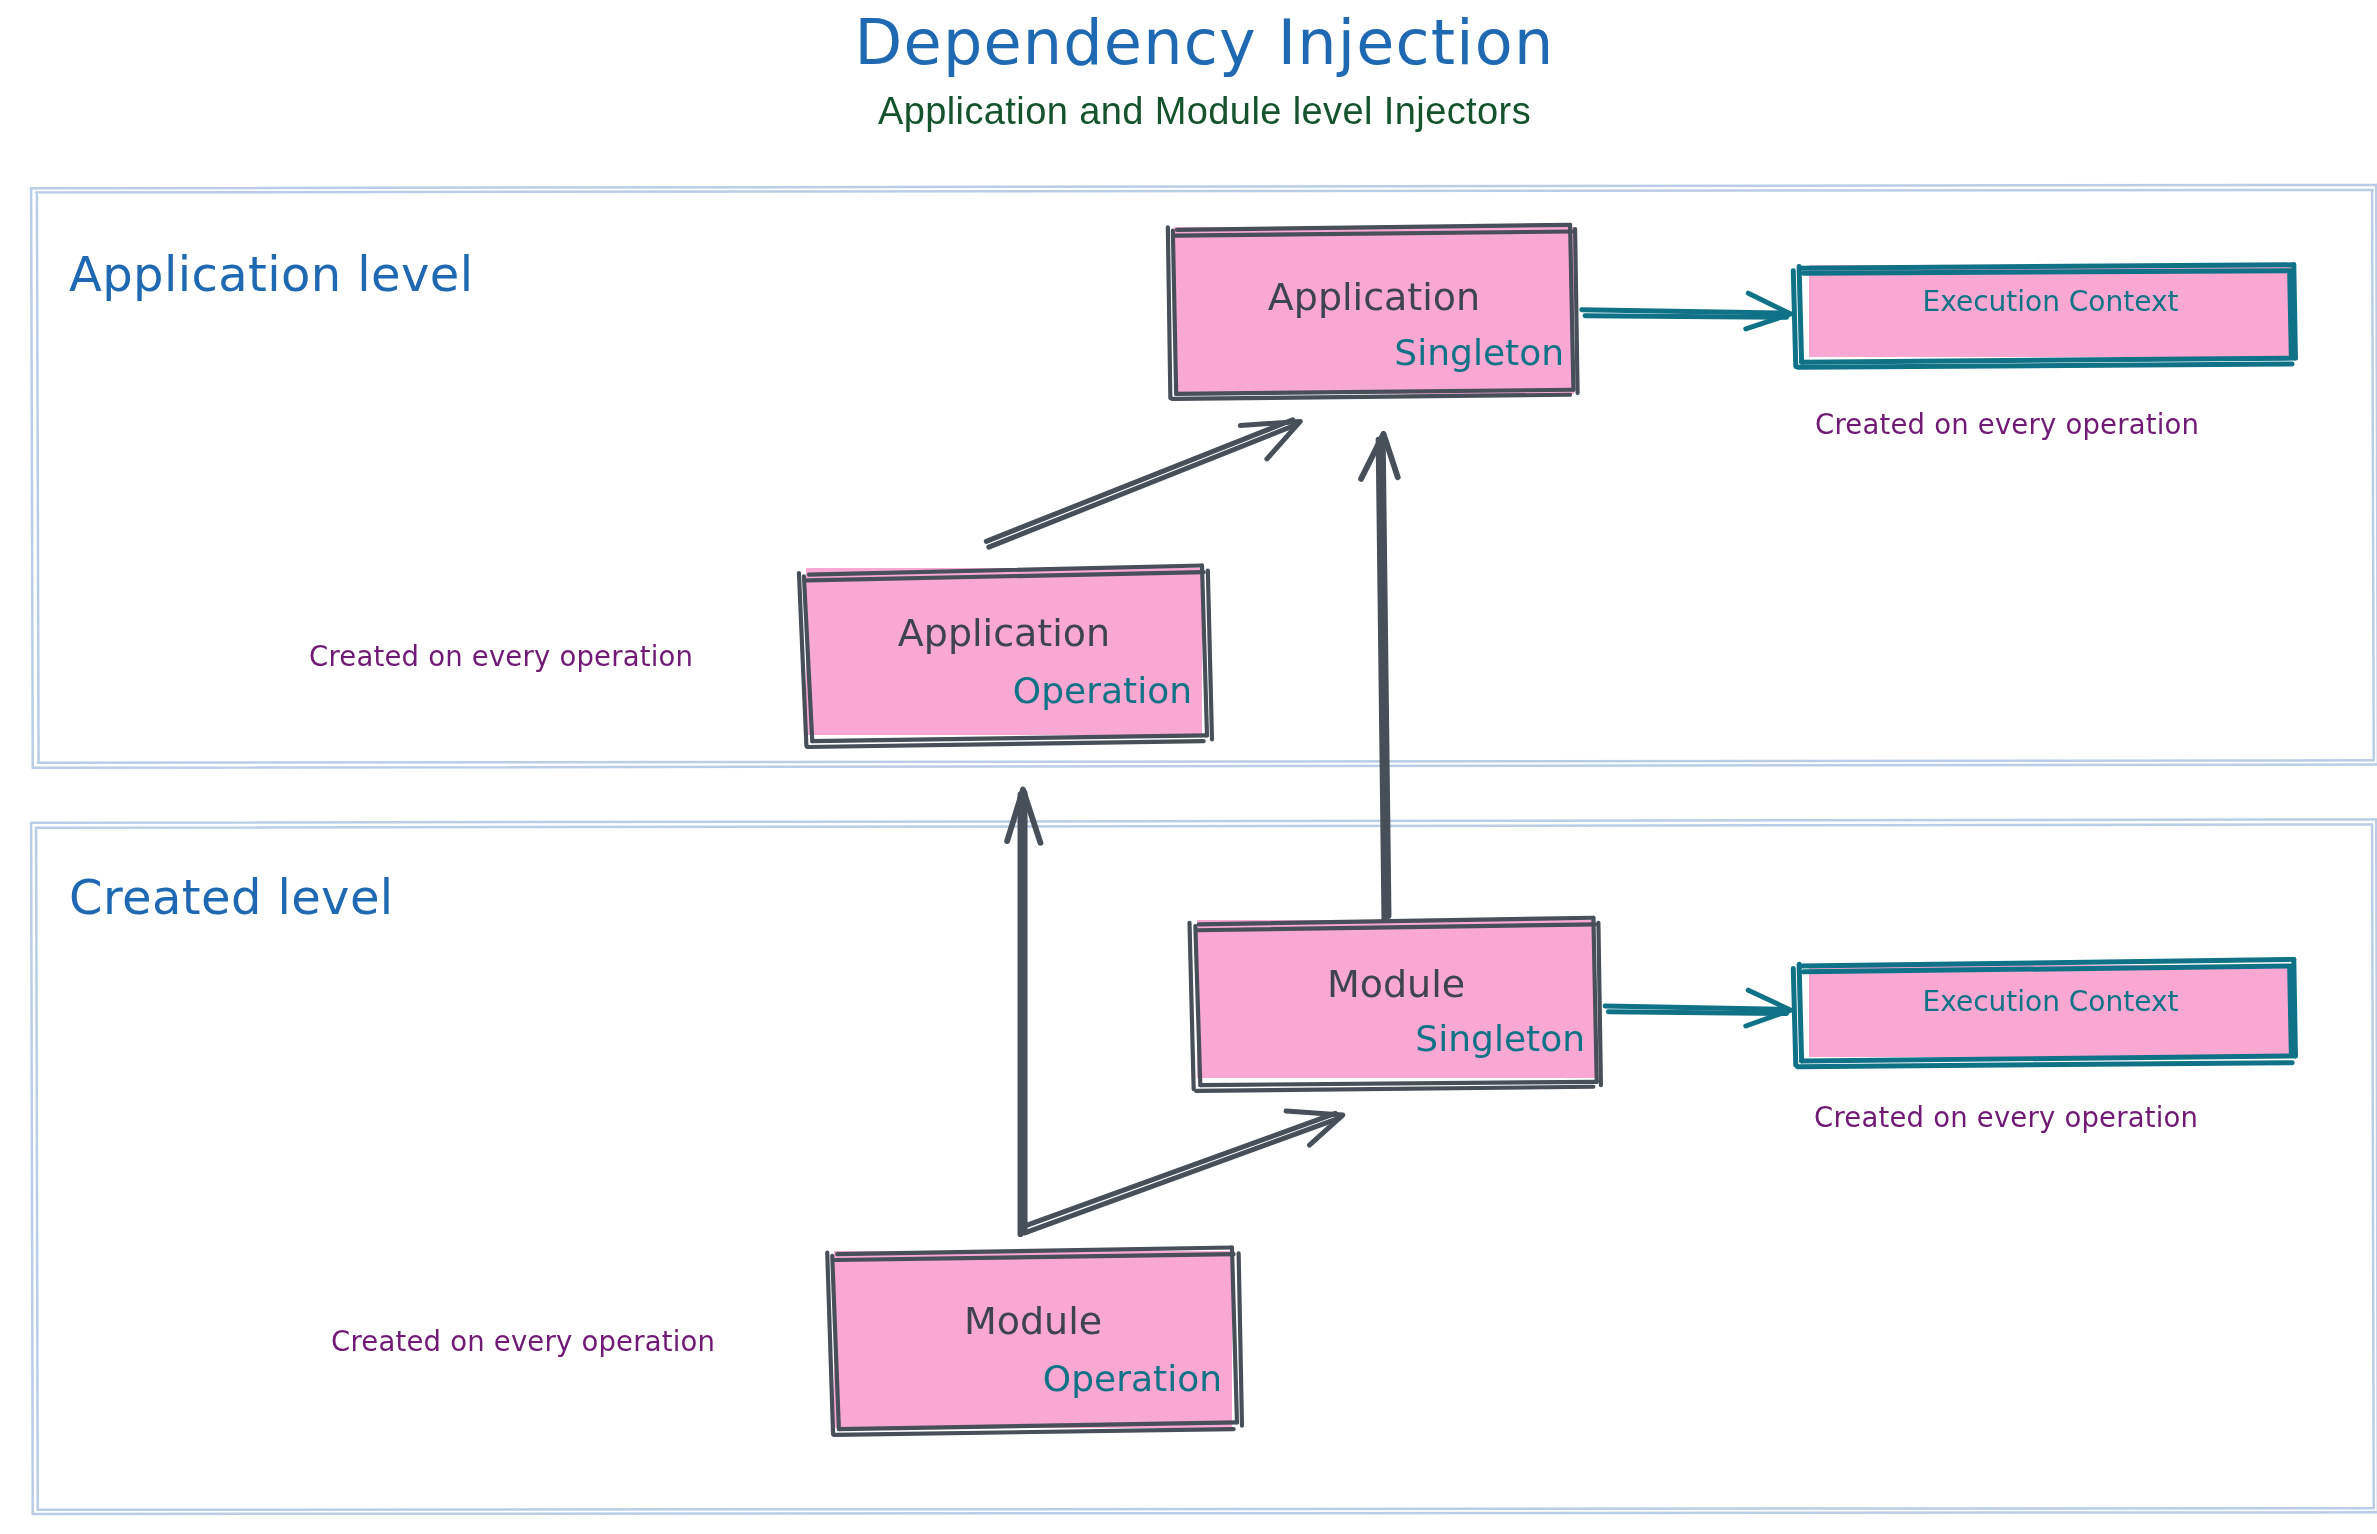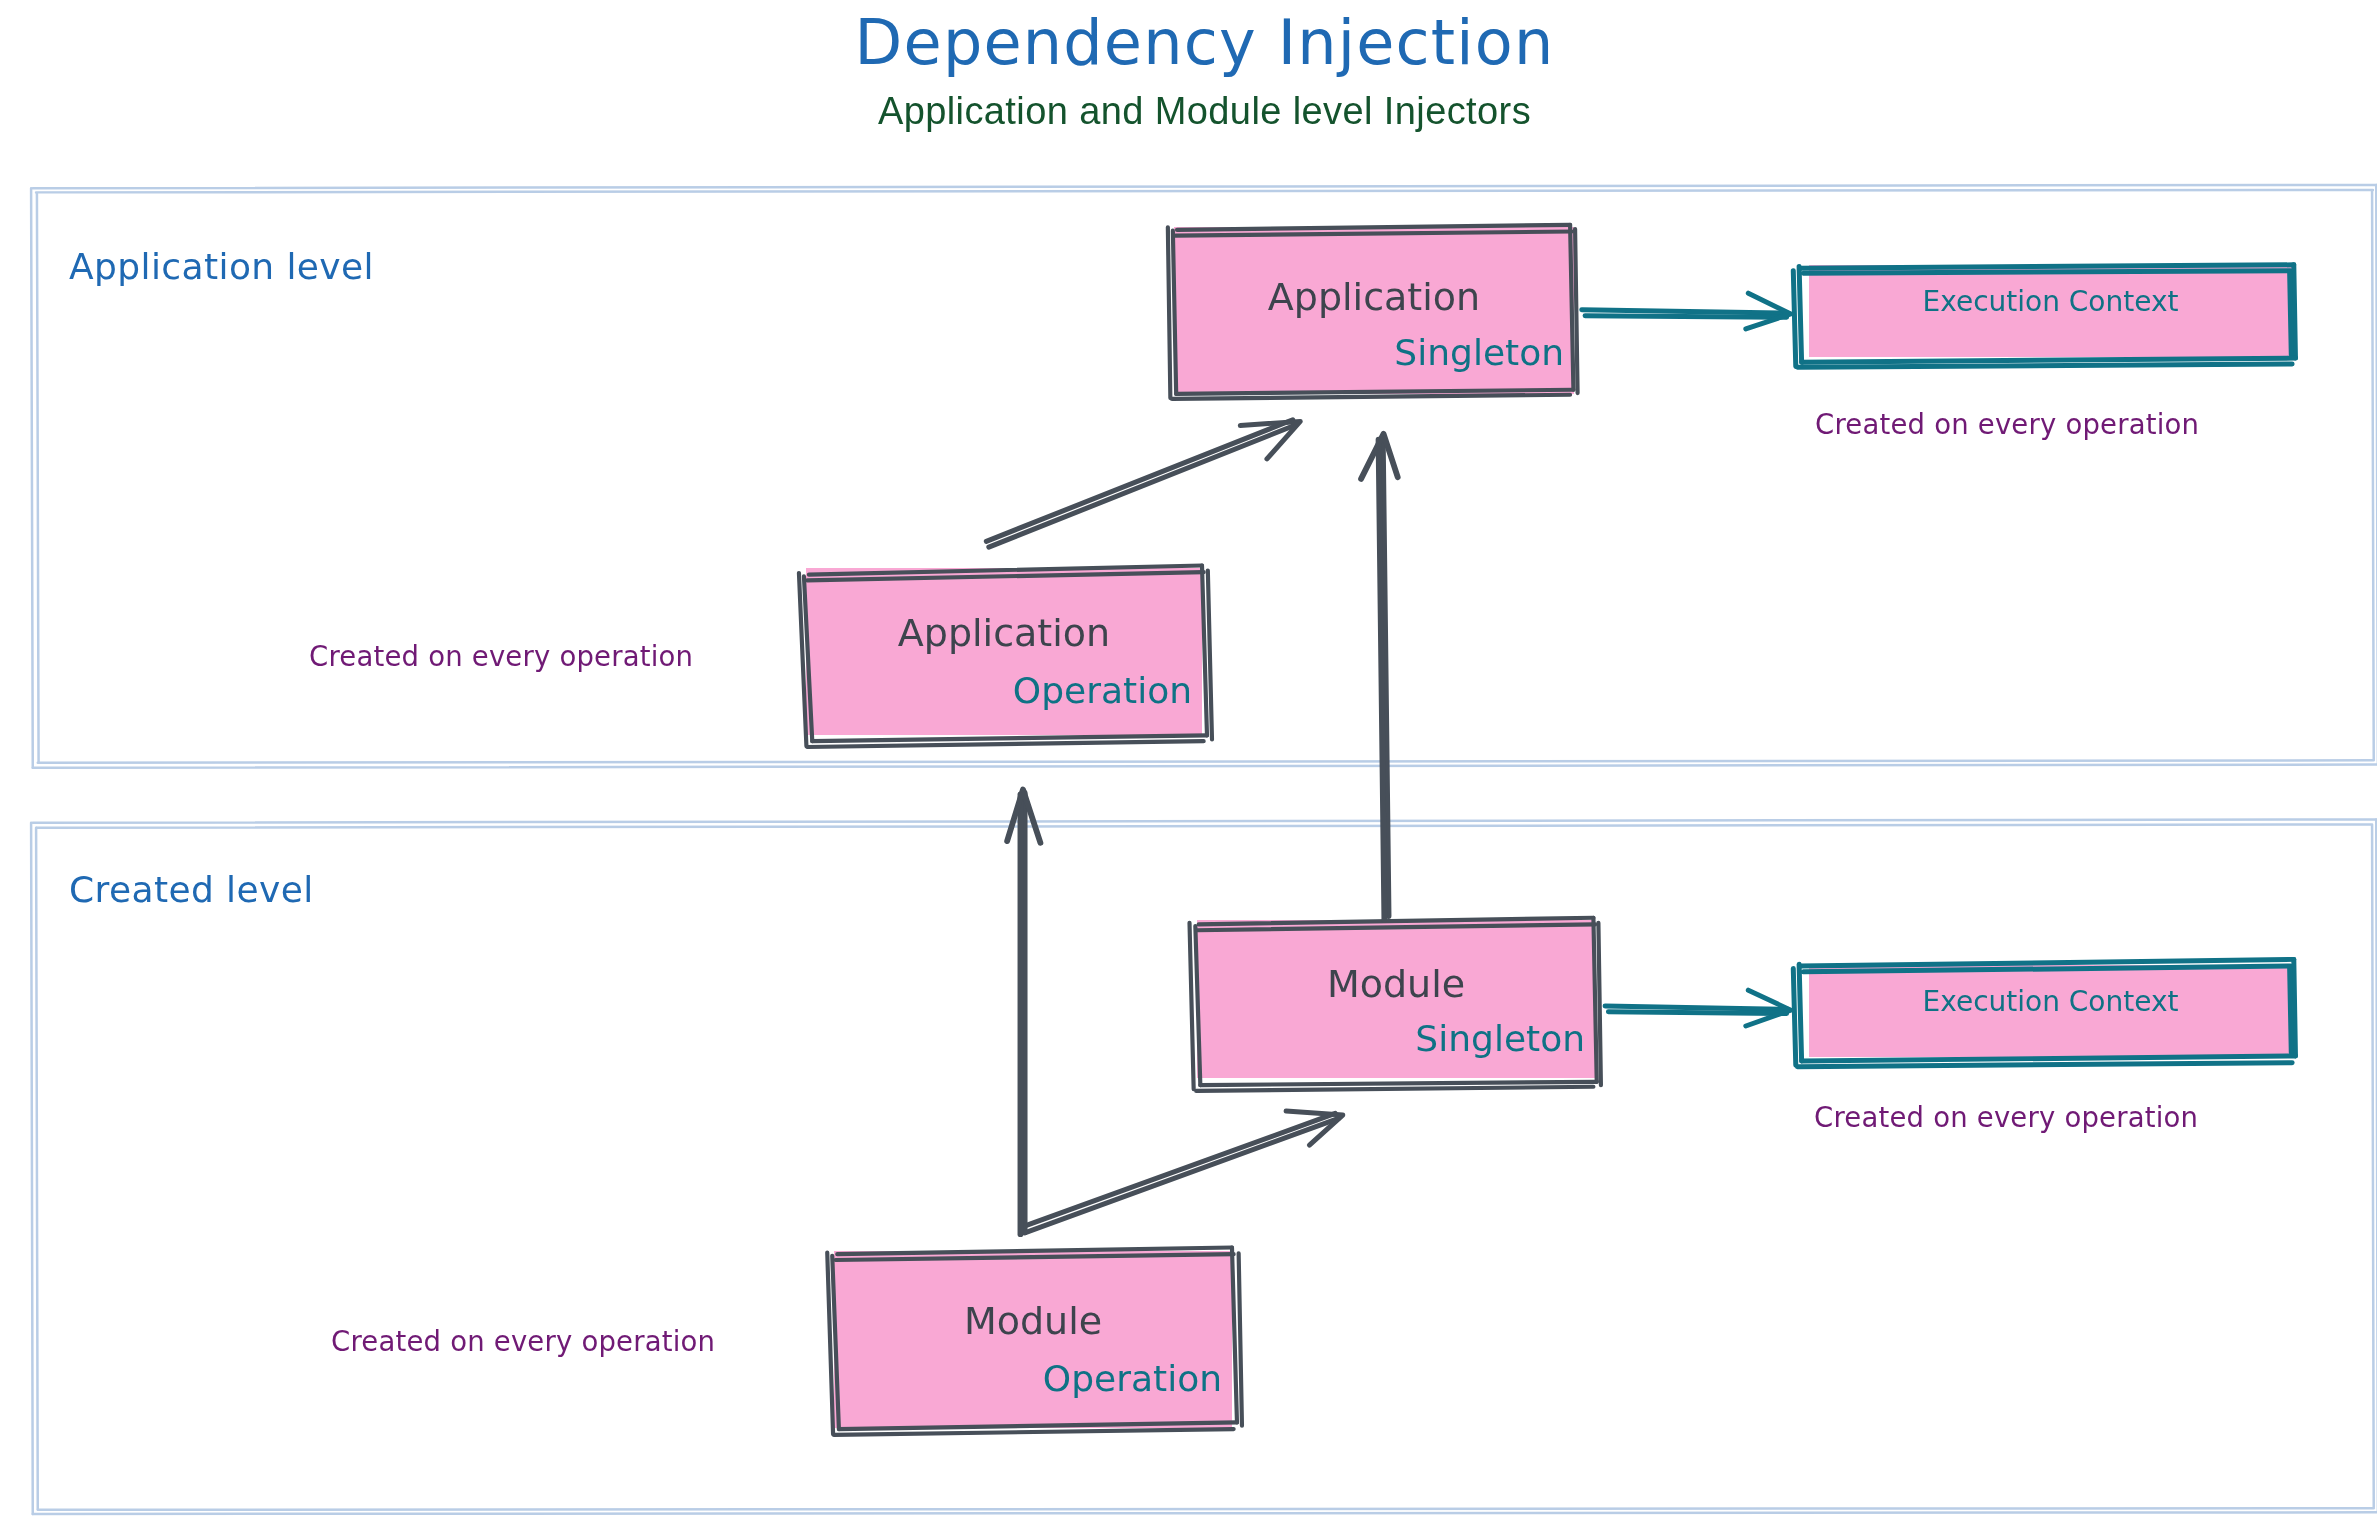--- a/index.html
+++ b/index.html
@@ -51,21 +51,21 @@
   }
 
   
   .level-container {
     position: absolute;
     background: #ffffff;
   }
   .level-label {
     position: absolute;
     font-family: "DejaVu Sans", sans-serif;
-    font-size: 36px;
+    font-size: 48px;
     color: #1f69b3;
     white-space: nowrap;
     letter-spacing: 0.4px;
   }
 
   
   .node {
     position: absolute;
     box-sizing: border-box;
     background: #f9a8d4;

